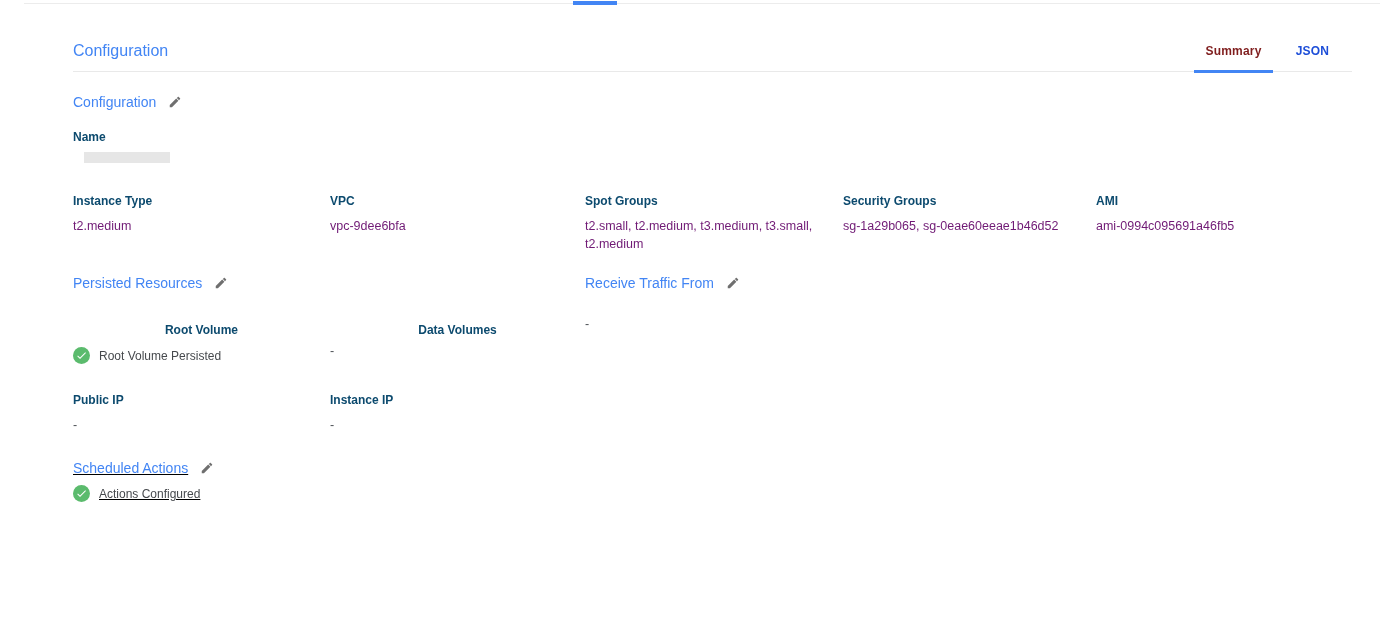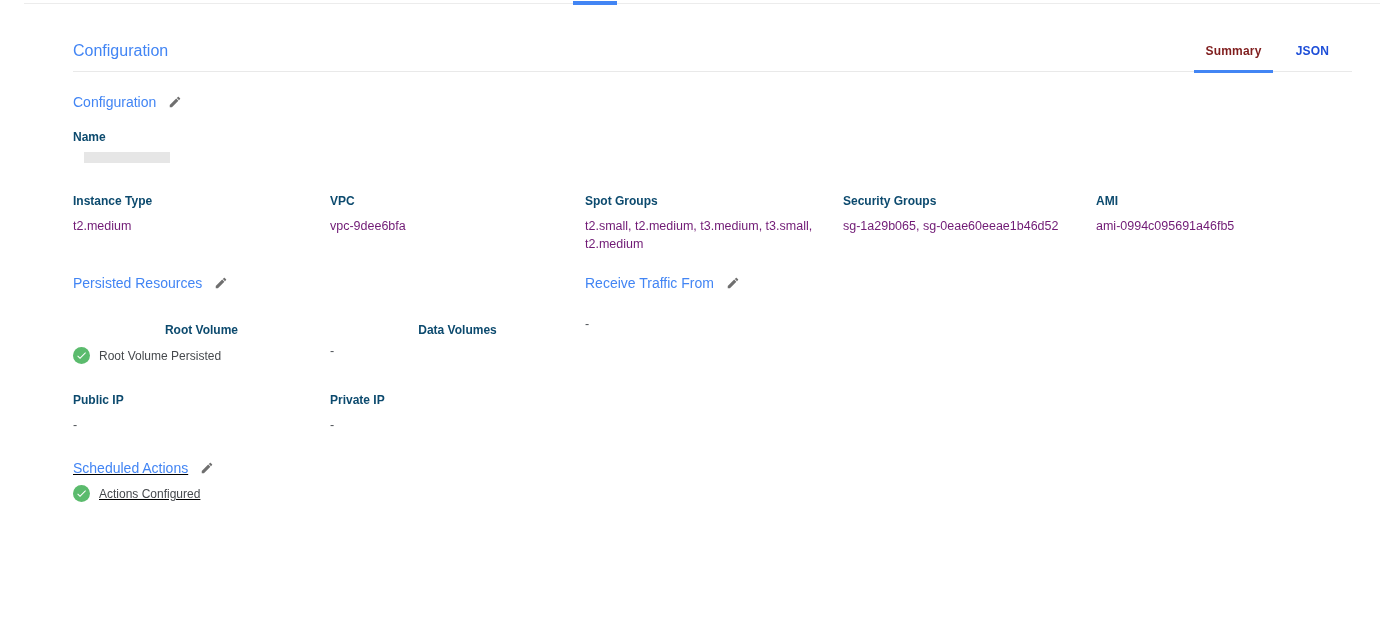--- a/index.html
+++ b/index.html
@@ -147,21 +147,21 @@
             <circle cx="12" cy="12" r="12" fill="#5bbb6d"></circle>
             <path fill="#ffffff" transform="translate(3.6,3.6) scale(0.7)" d="M9 16.17L4.83 12l-1.42 1.41L9 19 21 7l-1.41-1.41z"></path>
           </svg>
           <span class="status-text">Root Volume Persisted</span>
         </div>
         <div class="dash-value align-center">-</div>
       </div>
 
       <div class="grid2 ip-row">
         <div class="field-label">Public IP</div>
-        <div class="field-label">Private IP</div>
+        <div class="field-label">Instance IP</div>
       </div>
       <div class="grid2">
         <div class="field-value dash-value">-</div>
         <div class="field-value dash-value">-</div>
       </div>
     </div>
 
     <div>
       <div class="section-head">
         <span class="head-text">Receive Traffic From</span>

